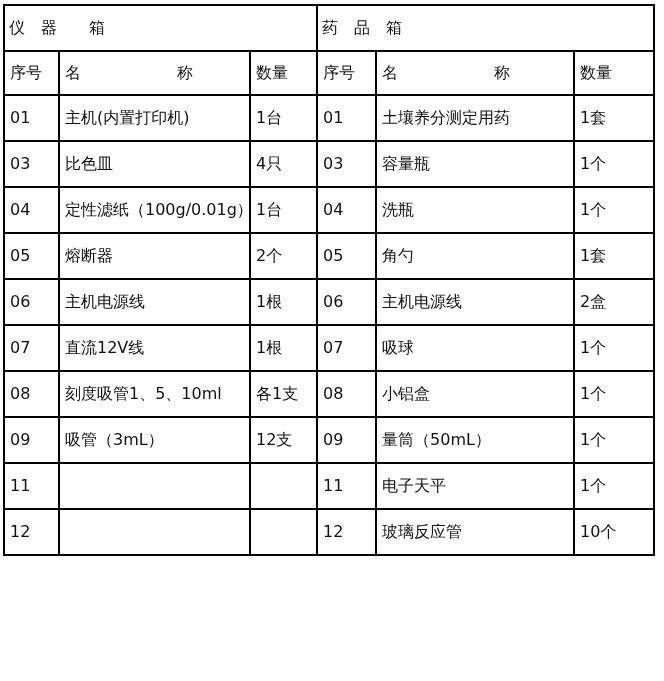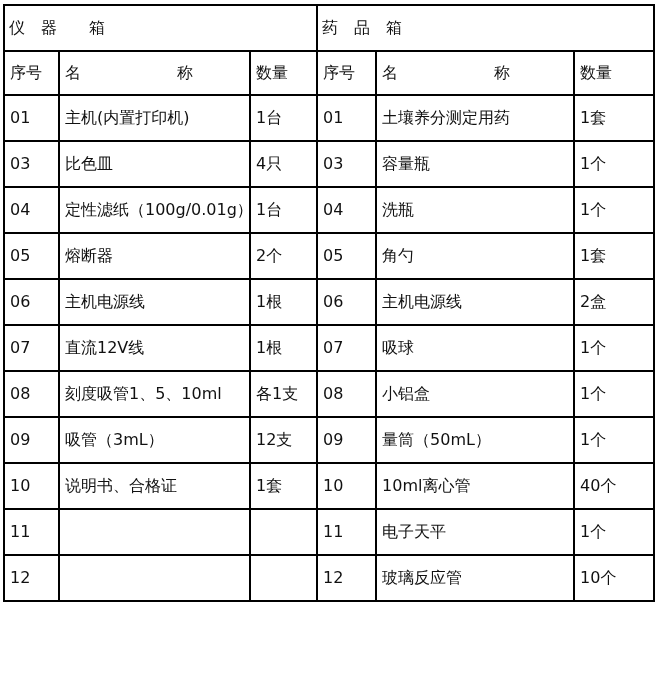--- a/index.html
+++ b/index.html
@@ -131,28 +131,20 @@
       </tr>
       <tr class="data-row">
         <td class="c-no">09</td>
         <td class="c-name">吸管（3mL）</td>
         <td class="c-qty">12支</td>
         <td class="c-no">09</td>
         <td class="c-name">量筒（50mL）</td>
         <td class="c-qty">1个</td>
       </tr>
       <tr class="data-row">
-        <td class="c-no">10</td>
-        <td class="c-name">说明书、合格证</td>
-        <td class="c-qty">1套</td>
-        <td class="c-no">10</td>
-        <td class="c-name">10ml离心管</td>
-        <td class="c-qty">40个</td>
-      </tr>
-      <tr class="data-row">
         <td class="c-no">11</td>
         <td class="c-name"></td>
         <td class="c-qty"></td>
         <td class="c-no">11</td>
         <td class="c-name">电子天平</td>
         <td class="c-qty">1个</td>
       </tr>
       <tr class="data-row">
         <td class="c-no">12</td>
         <td class="c-name"></td>

